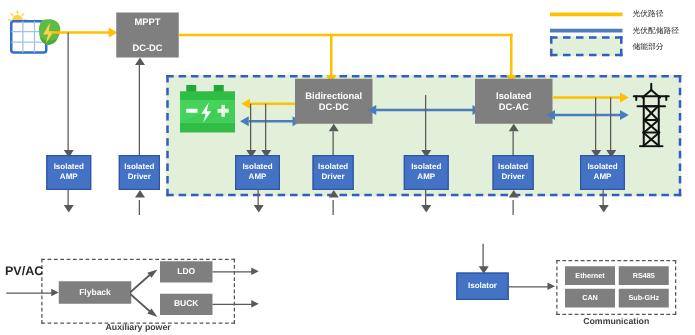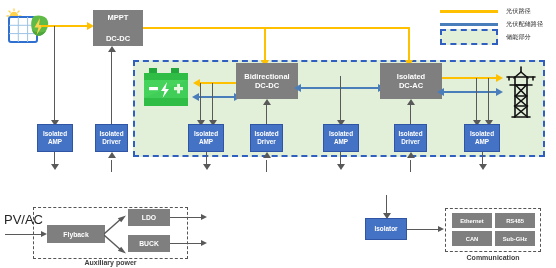--- a/index.html
+++ b/index.html
@@ -49,21 +49,21 @@
   .h-gray{background:#595959;height:1.3px;}
 
   .tri{position:absolute;width:0;height:0;}
 
   
   .cap{
     position:absolute;font-size:7px;font-weight:700;color:#404040;
     text-align:center;
   }
   .plain{
-    position:absolute;font-size:13px;font-weight:400;color:#262626;
+    position:absolute;font-size:10px;font-weight:700;color:#262626;
   }
 
   
   .legend-row{position:absolute;display:flex;align-items:center;}
   .legend-txt{
     font-size:6.2px;color:#262626;white-space:nowrap;
     font-family:"DejaVu Sans",sans-serif;
   }
   .legend-line{width:58px;height:3px;}
   .legend-swatch{

